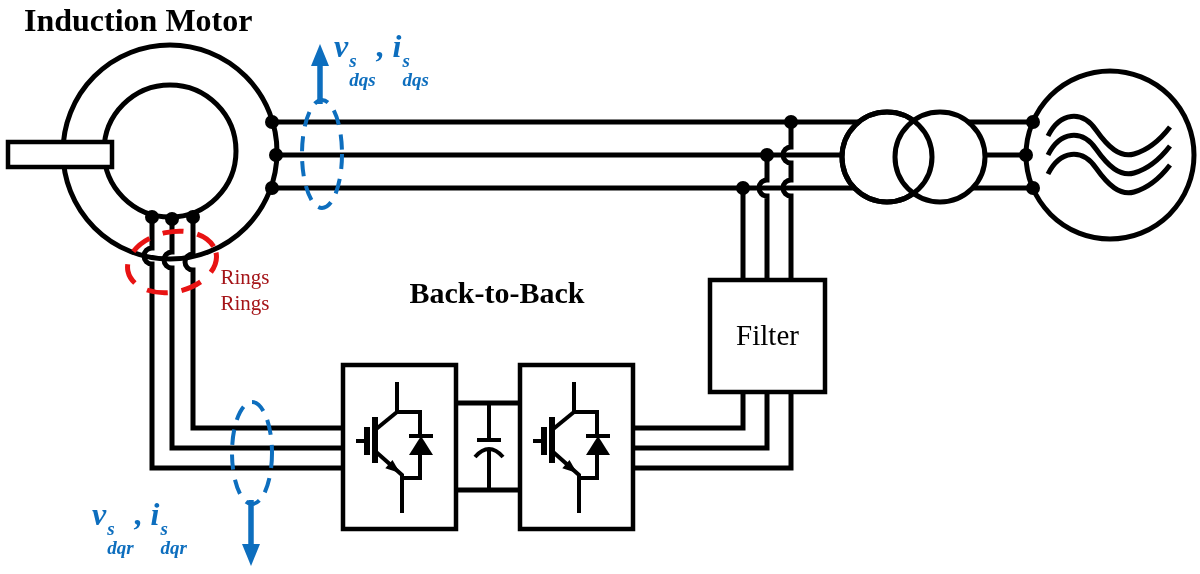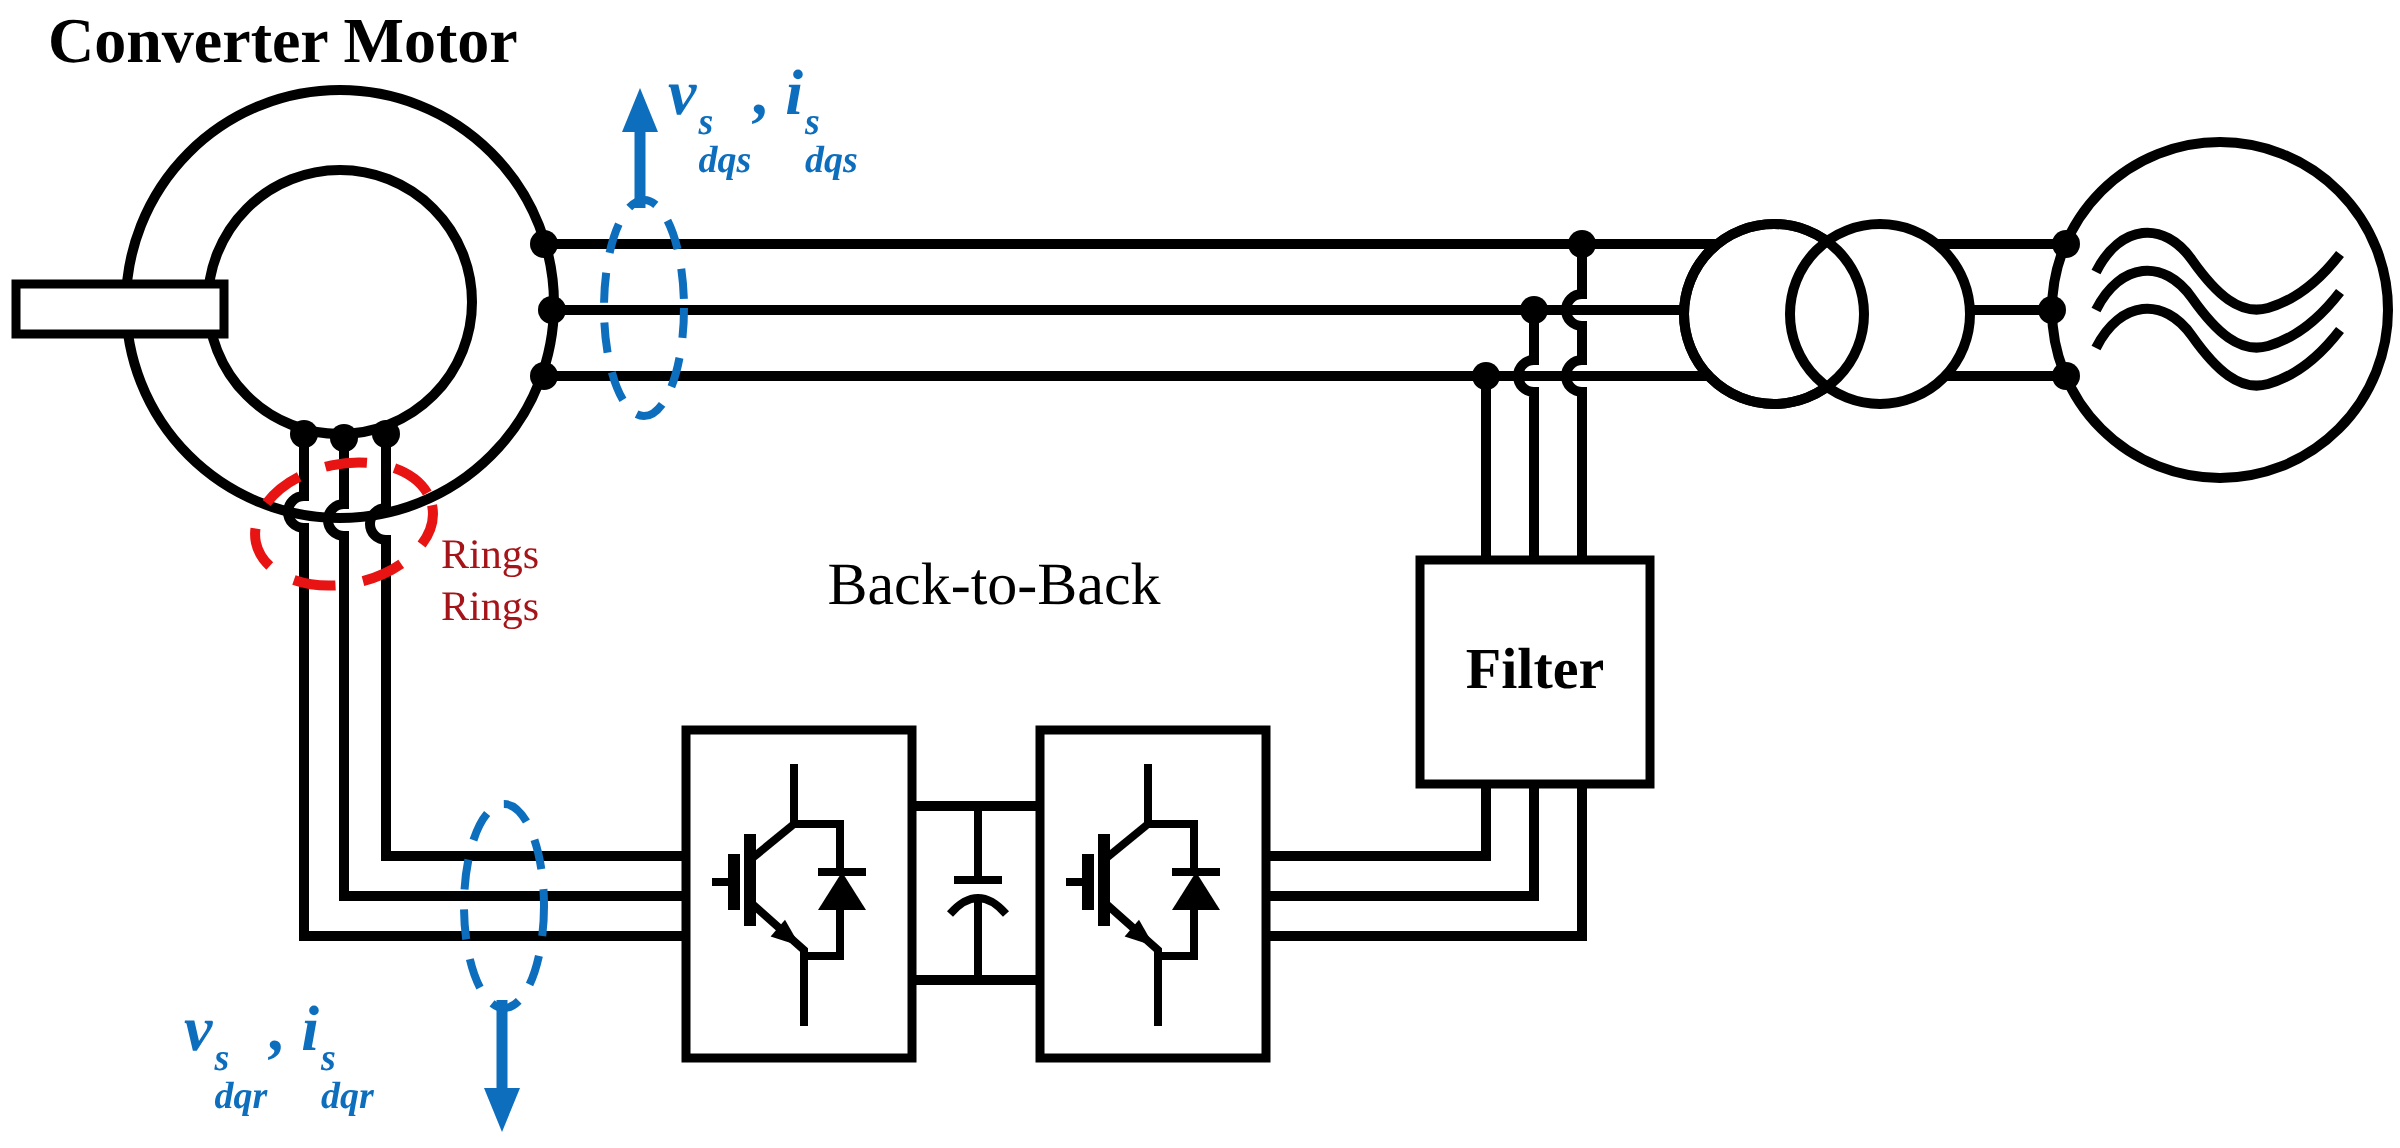--- a/index.html
+++ b/index.html
@@ -24,22 +24,22 @@
   .ln{stroke:var(--black);stroke-width:4;fill:none;}
   .lnthick{stroke:var(--black);stroke-width:6;fill:none;}
   .fillb{fill:var(--black);stroke:none;}
   .blue-dash{stroke:var(--blue);stroke-width:4;fill:none;stroke-dasharray:15 10;}
   .red-dash{stroke:var(--red);stroke-width:5;fill:none;stroke-dasharray:21 14;}
   .blue-ln{stroke:var(--blue);stroke-width:5.5;fill:none;}
   .blue-fill{fill:var(--blue);stroke:none;}
   
   .lbl{position:absolute;color:var(--black);white-space:nowrap;}
   .t-motor{left:24px;top:2px;font-size:32px;font-weight:bold;}
-  .t-conv{left:342px;top:274px;width:310px;text-align:center;font-size:30px;font-weight:normal;line-height:37px;white-space:normal;}
-  .t-filter{left:710px;top:319px;width:115px;text-align:center;font-size:29px;font-weight:bold;}
+  .t-conv{left:342px;top:274px;width:310px;text-align:center;font-size:30px;font-weight:bold;line-height:37px;white-space:normal;}
+  .t-filter{left:710px;top:319px;width:115px;text-align:center;font-size:29px;font-weight:normal;}
   .t-grid{left:1048px;top:236px;width:124px;text-align:center;font-size:31px;font-weight:bold;}
   .t-slip{left:203px;top:264px;width:84px;text-align:center;font-size:21px;line-height:26px;color:var(--red_text);white-space:normal;}
   .probe{position:absolute;color:var(--blue);font-size:32px;font-weight:bold;font-style:italic;}
   .probe .stack{display:inline-flex;flex-direction:column;font-size:19px;line-height:1.0;vertical-align:-0.50em;margin-left:1px;}
   .probe .sep{font-style:normal;margin-right:9px;}
   .p-stator{left:334px;top:28px;}
   .p-rotor{left:92px;top:496px;}
 </style>
 </head>
 <body>
@@ -147,21 +147,21 @@
     </g>
     <g>
       <ellipse class="blue-dash" cx="252" cy="453" rx="20" ry="51"></ellipse>
       <line class="blue-ln" x1="251" y1="500" x2="251" y2="546"></line>
       <polygon class="blue-fill" points="251,566 242,544 260,544"></polygon>
     </g>
 
     <ellipse class="red-dash" cx="172" cy="262" rx="45" ry="30" transform="rotate(-12 172 262)"></ellipse>
   </svg>
 
-  <div class="lbl t-motor">Converter Motor</div>
+  <div class="lbl t-motor">Induction Motor</div>
 
   <div class="lbl t-conv">
     <span style="display:block">Back-to-Back</span>
   </div>
 
   <div class="lbl t-filter">Filter</div>
 
 
   <div class="lbl t-slip">
     <span style="display:block">Rings</span>

